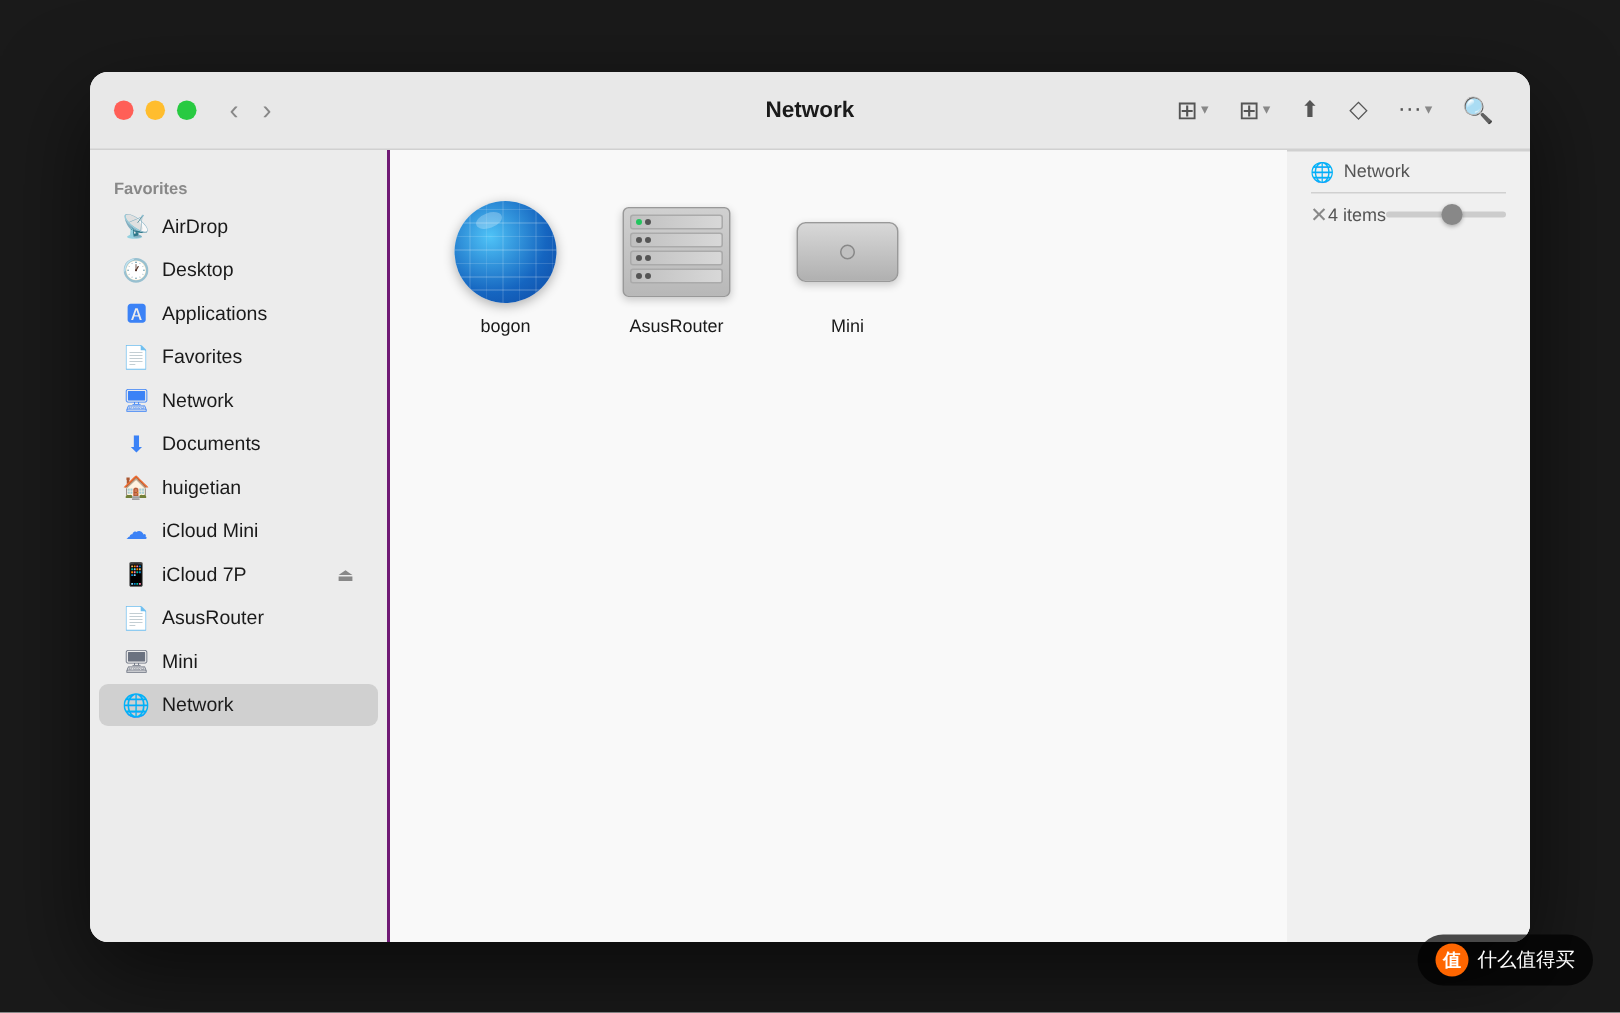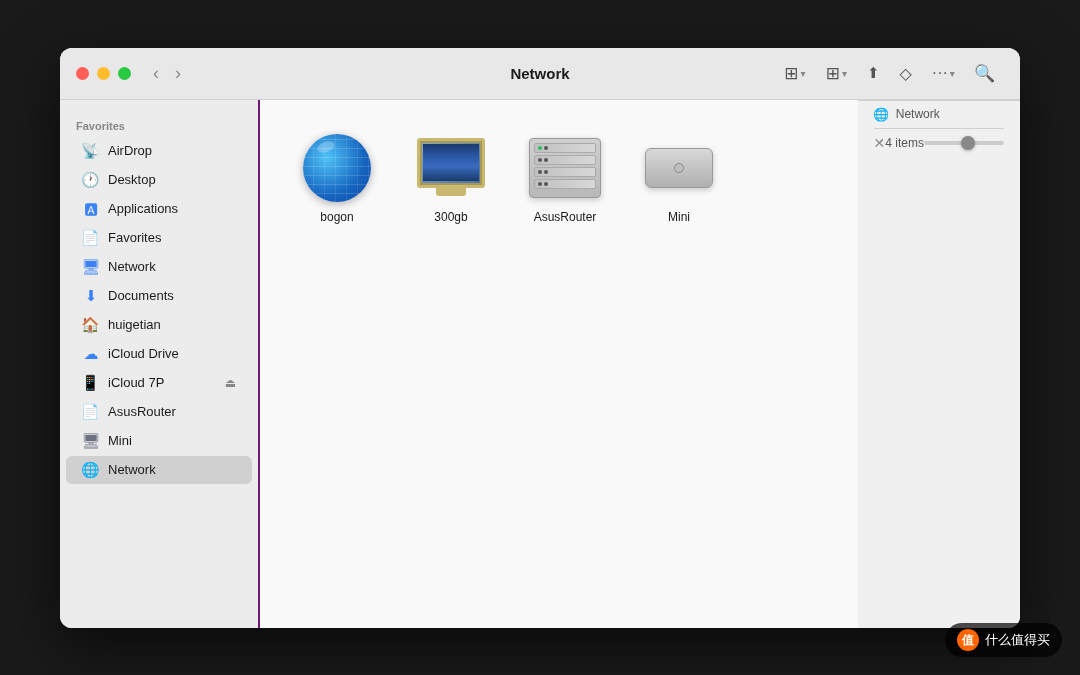--- a/index.html
+++ b/index.html
@@ -467,21 +467,21 @@
           <span class="si-icon icon-blue">⬇</span>
           <span class="si-label">Documents</span>
         </div>
         <div class="sidebar-item">
           <span class="si-icon icon-orange">🏠</span>
           <span class="si-label">huigetian</span>
         </div>
 
         <div class="sidebar-item">
           <span class="si-icon icon-blue">☁</span>
-          <span class="si-label">iCloud Drive</span>
+          <span class="si-label">iCloud Mini</span>
         </div>
 
         <div class="sidebar-item">
           <span class="si-icon icon-gray">📱</span>
           <span class="si-label">iCloud 7P</span>
           <span class="eject-btn">⏏</span>
         </div>
         <div class="sidebar-item">
           <span class="si-icon icon-gray">📄</span>
           <span class="si-label">AsusRouter</span>
@@ -499,31 +499,20 @@
       <div class="main-panel">
         <div class="file-area">
 
           <div class="file-item">
             <div class="file-icon-container">
               <div class="globe-icon"></div>
             </div>
             <span class="file-label">bogon</span>
           </div>
 
-          <div class="file-item">
-            <div class="file-icon-container">
-              <div class="monitor-icon">
-                <div class="monitor-screen">
-                  <div class="monitor-screen-inner"></div>
-                </div>
-                <div class="monitor-base"></div>
-              </div>
-            </div>
-            <span class="file-label">300gb</span>
-          </div>
 
           <div class="file-item">
             <div class="file-icon-container">
               <div class="server-icon">
                 <div class="server-row">
                   <div class="server-dot green"></div>
                   <div class="server-dot"></div>
                 </div>
                 <div class="server-row">
                   <div class="server-dot"></div>

